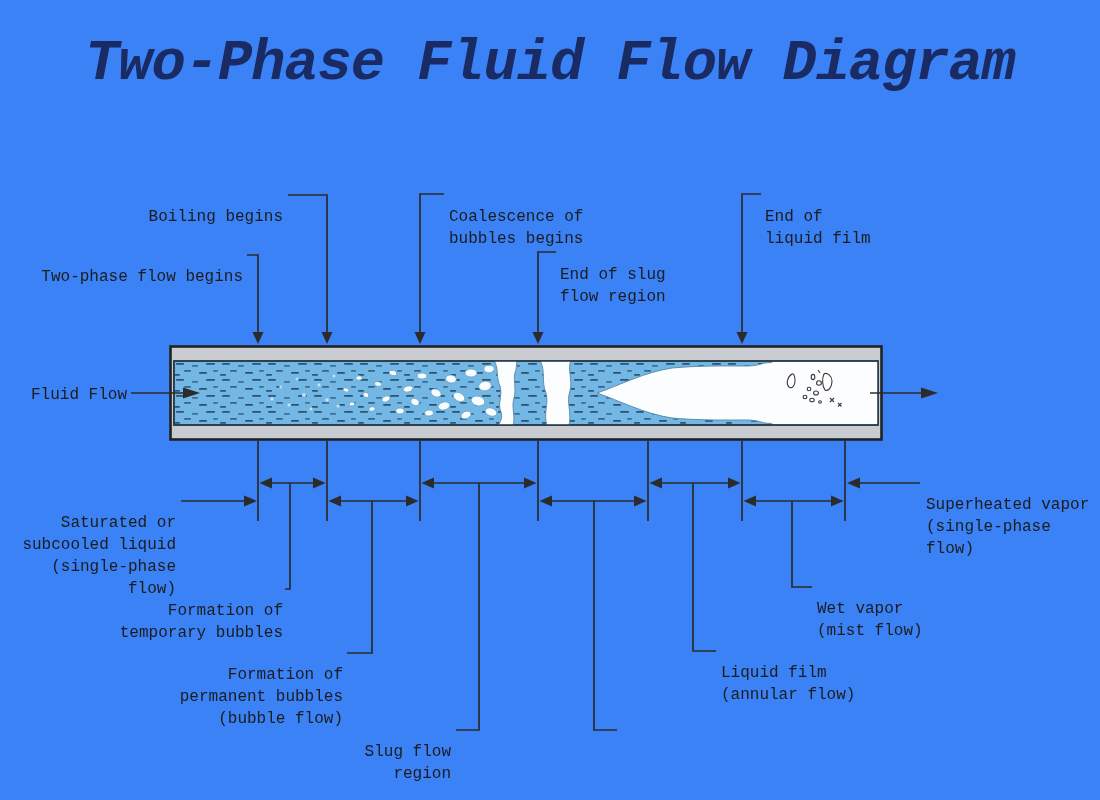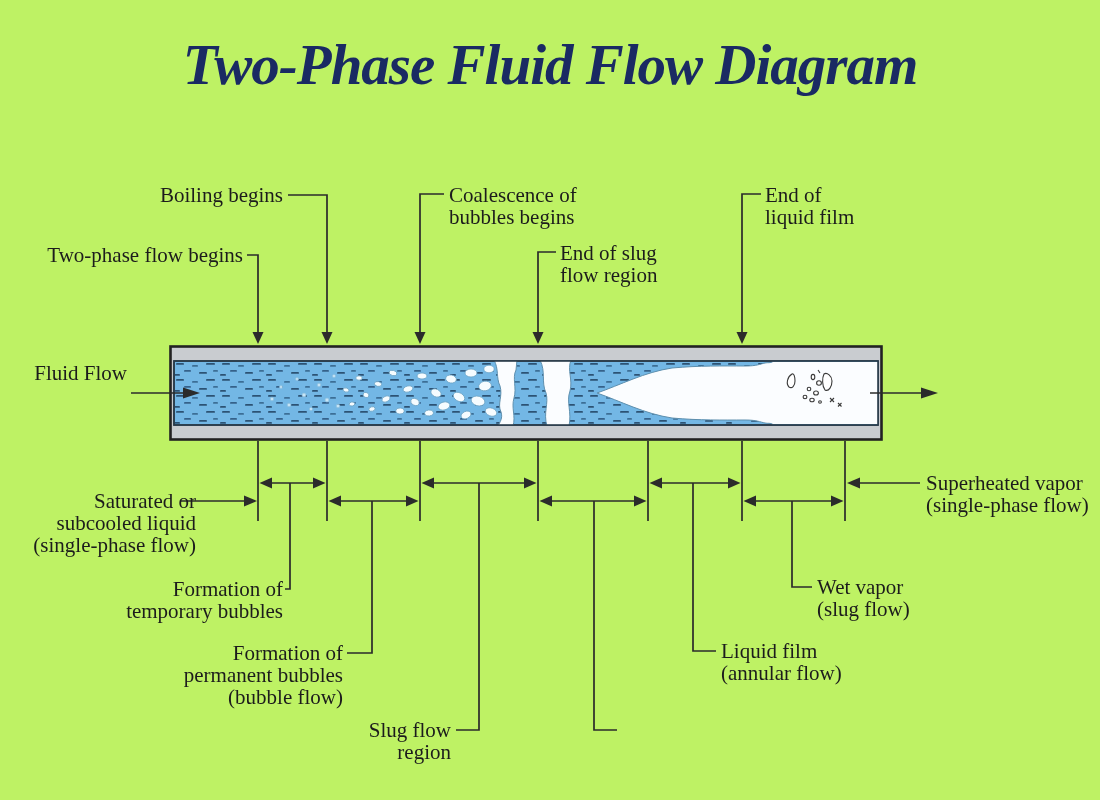--- a/index.html
+++ b/index.html
@@ -1,26 +1,26 @@
 <!DOCTYPE html>
 <html><head>
 <meta charset="utf-8">
 <style>
   html,body{margin:0;padding:0;background:#ffffff;}
   #stage{
-    position:relative;width:1100px;height:800px;background:#bef264;overflow:hidden;
-    font-family:Liberation Serif, serif;color:#1c1c1c;
+    position:relative;width:1100px;height:800px;background:#3b82f6;overflow:hidden;
+    font-family:Liberation Mono, monospace;color:#1c1c1c;
   }
   #title{
     position:absolute;left:0;top:32px;width:1100px;text-align:center;
     font-size:57px;font-weight:bold;font-style:italic;letter-spacing:-1px;
     color:#1a2a63;white-space:nowrap;
   }
   .lbl{
-    position:absolute;font-size:21px;line-height:22px;white-space:pre-line;
+    position:absolute;font-size:16px;line-height:22px;white-space:pre-line;margin-top:22px;
   }
   .r{text-align:right;}
   .l{text-align:left;}
   svg{position:absolute;left:0;top:0;}
 </style>
 </head>
 <body>
 
 <div id="stage">
 
@@ -199,30 +199,30 @@
 
   <div class="lbl r" style="left:28px;top:244px;width:215px;">Two-phase flow begins</div>
   <div class="lbl r" style="left:133px;top:184px;width:150px;">Boiling begins</div>
   <div class="lbl l" style="left:560px;top:242px;width:130px;">End of slug
 flow region</div>
   <div class="lbl l" style="left:449px;top:184px;width:170px;">Coalescence of
 bubbles begins</div>
   <div class="lbl l" style="left:765px;top:184px;width:120px;">End of
 liquid film</div>
 
-  <div class="lbl r" style="left:0px;top:490px;width:176px;padding-left:20px;">Saturated or
+  <div class="lbl r" style="left:0px;top:490px;width:176px;">Saturated or
 subcooled liquid
 (single-phase flow)</div>
   <div class="lbl r" style="left:93px;top:578px;width:190px;">Formation of
 temporary bubbles</div>
   <div class="lbl r" style="left:133px;top:642px;width:210px;">Formation of
 permanent bubbles
 (bubble flow)</div>
   <div class="lbl r" style="left:331px;top:719px;width:120px;">Slug flow
 region</div>
   <div class="lbl l" style="left:721px;top:640px;width:135px;">Liquid film
 (annular flow)</div>
   <div class="lbl l" style="left:817px;top:576px;width:115px;">Wet vapor
-(slug flow)</div>
+(mist flow)</div>
   <div class="lbl l" style="left:926px;top:472px;width:175px;">Superheated vapor
 (single-phase flow)</div>
 
 </div>
 
 </body></html>

